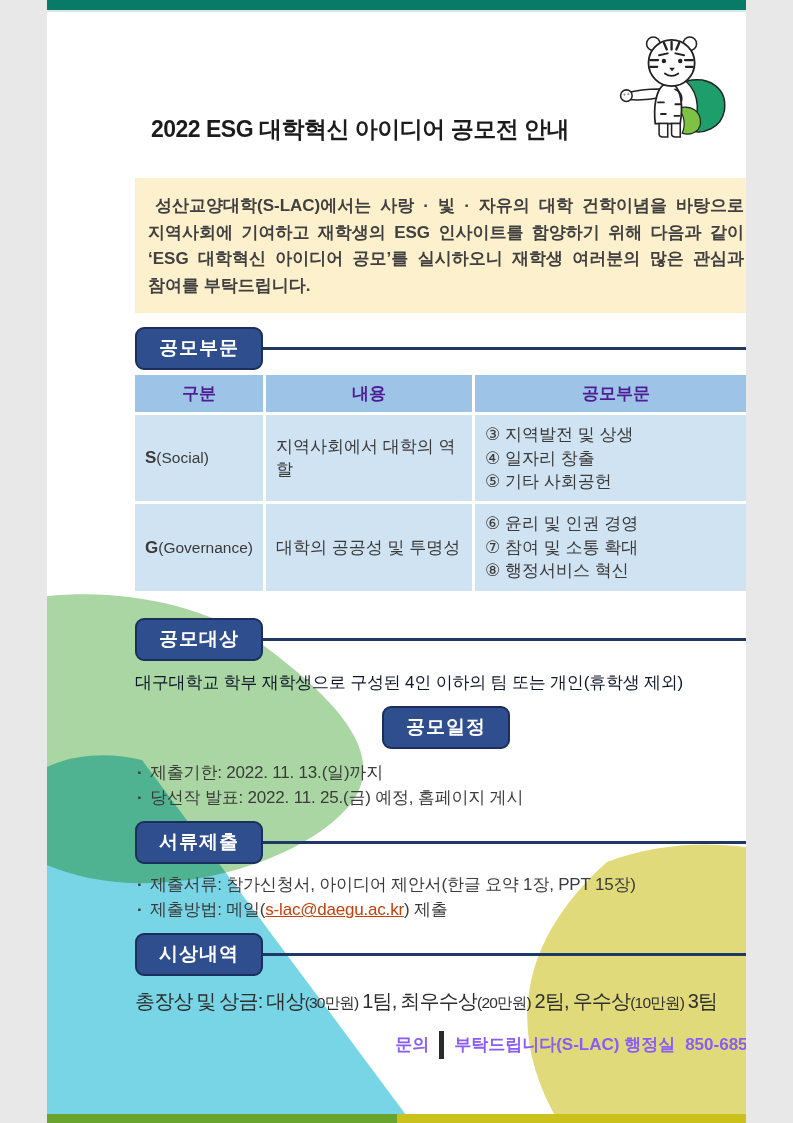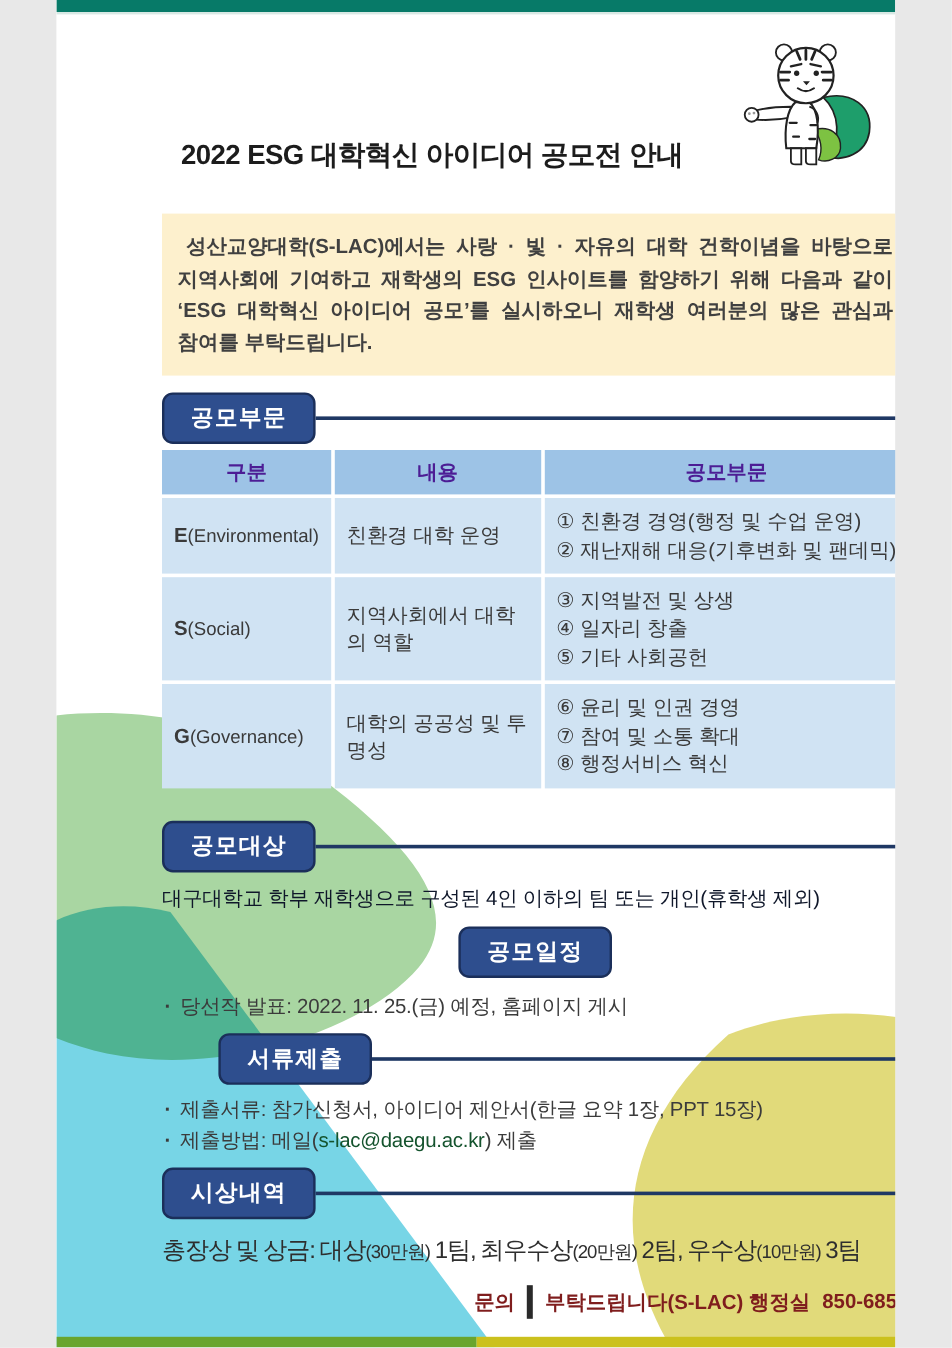--- a/index.html
+++ b/index.html
@@ -35,21 +35,21 @@
     flex:0 0 auto;width:128px;box-sizing:border-box;
     background:#2e4e8e;border:2px solid #1b2f5a;border-radius:9px;
     color:#ffffff;font-weight:700;font-size:19px;text-align:center;
     padding:6px 0 7px 0;letter-spacing:1px;
   }
   .rule{flex:1 1 auto;height:3px;background:#1f3864;}
 
   .mt-parts{margin-top:14px;}
   .mt-target{margin-top:24px;}
   .mt-sched{margin-top:12px;flex-direction:column;}
-  .mt-docs{margin-top:10px;margin-left:47px;}
+  .mt-docs{margin-top:10px;}
   .mt-awards{margin-top:10px;}
 
   table.contest{
     border-collapse:separate;border-spacing:3px;margin:2px 0 0 -3px;
     width:calc(100% + 6px);font-size:17px;color:#3a3a3a;
   }
   table.contest th{
     background:#9dc3e6;font-weight:700;font-size:17px;color:#4c1d95;
     padding:7px 4px;text-align:center;
   }
@@ -60,31 +60,31 @@
 
   .body-line{margin-top:10px;font-size:17px;color:#0f172a;letter-spacing:-0.2px;}
 
   .bullets{margin-top:8px;}
   .bullet{
     position:relative;padding-left:15px;font-size:17px;color:#3b3b3b;
     line-height:1.5;letter-spacing:-0.2px;
   }
   .bullet::before{content:"·";position:absolute;left:2px;font-weight:700;}
 
-  .email-link{color:#14532d;cursor:pointer;}
+  .email-link{color:#c2410c;text-decoration:underline;cursor:pointer;}
 
   .awards-line{
     margin-top:12px;font-size:20px;color:#2e2e2e;white-space:nowrap;
     letter-spacing:-0.8px;word-spacing:-1px;
   }
   .awards-line .small{font-size:15.5px;}
 
   .contact-line{
     margin-top:16px;display:flex;justify-content:flex-end;align-items:center;
-    gap:10px;font-weight:700;font-size:17px;color:#7f1d1d;
+    gap:10px;font-weight:700;font-size:17px;color:#8b5cf6;
   }
   .contact-bar{width:5px;height:28px;background:#2a2a2a;}
 
   .bottom-bar-left{position:absolute;bottom:0;left:0;width:50%;height:9px;background:#69a52e;z-index:3;}
   .bottom-bar-right{position:absolute;bottom:0;right:0;width:50%;height:9px;background:#cbc11d;z-index:3;}
 </style>
 </head>
 <body>
 
 <div class="page">
@@ -147,28 +147,20 @@
       <colgroup>
           <col style="width:128px">
           <col style="width:206px">
           <col>
         </colgroup>
       <tbody>
           <tr>
         <th>구분</th>
         <th>내용</th>
         <th>공모부문</th>
-      </tr>
-      <tr>
-        <td class="code"><b>E</b><span>(Environmental)</span></td>
-        <td>친환경 대학 운영</td>
-        <td>
-          <div class="cell-line">① 친환경 경영(행정 및 수업 운영)</div>
-          <div class="cell-line">② 재난재해 대응(기후변화 및 팬데믹)</div>
-        </td>
       </tr>
       <tr>
         <td class="code"><b>S</b><span>(Social)</span></td>
         <td>지역사회에서 대학의 역할</td>
         <td>
           <div class="cell-line">③ 지역발전 및 상생</div>
           <div class="cell-line">④ 일자리 창출</div>
           <div class="cell-line">⑤ 기타 사회공헌</div>
         </td>
       </tr>
@@ -188,20 +180,21 @@
       <div class="badge">공모대상</div>
       <div class="rule"></div>
     </div>
     <div class="body-line">대구대학교 학부 재학생으로 구성된 4인 이하의 팀 또는 개인(휴학생 제외)</div>
 
     <div class="section-header mt-sched">
       <div class="badge">공모일정</div>
       <div class="rule"></div>
     </div>
     <div class="bullets">
+      <div class="bullet">제출기한: 2022. 11. 13.(일)까지</div>
       <div class="bullet">당선작 발표: 2022. 11. 25.(금) 예정, 홈페이지 게시</div>
     </div>
 
     <div class="section-header mt-docs">
       <div class="badge">서류제출</div>
       <div class="rule"></div>
     </div>
     <div class="bullets">
       <div class="bullet">제출서류: 참가신청서, 아이디어 제안서(한글 요약 1장, PPT 15장)</div>
       <div class="bullet">

